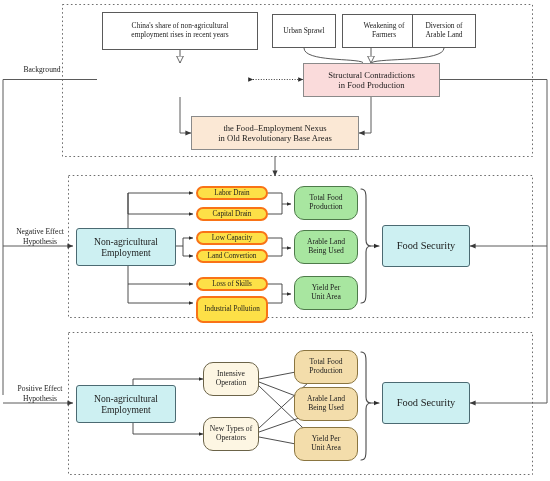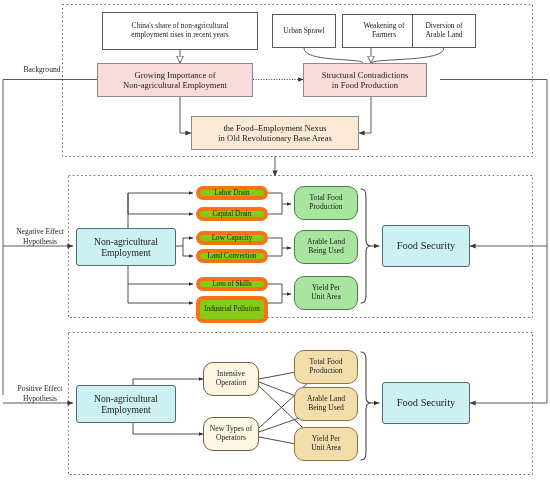--- a/index.html
+++ b/index.html
@@ -52,22 +52,22 @@
   }
   
   .blue {
     border: 1.1px solid #4b6a72;
     background: #cdf0f2;
     border-radius: 3px;
     font-size: 9.6px;
   }
   
   .greenpill {
-    border: 4px solid #f97316;
-    background: #84cc16;
+    border: 2px solid #f97316;
+    background: #fde047;
     border-radius: 7px;
     font-size: 7.2px;
   }
   
   .greenbox {
     border: 1.1px solid #4e7a4a;
     background: #a8e6a0;
     border-radius: 10px;
     font-size: 7.6px;
   }
@@ -198,24 +198,22 @@
 
   <div class="node rect" style="left:102px; top:12px; width:156px; height:38px;">China's share of non-agricultural
 employment rises in recent years</div>
 
   <div class="node rect" style="left:272px; top:14px; width:64px; height:34px;">Urban Sprawl</div>
   <div class="node rect" style="left:342px; top:14px; width:84px; height:34px;">Weakening of
 Farmers</div>
   <div class="node rect" style="left:412px; top:14px; width:64px; height:34px;">Diversion of
 Arable Land</div>
 
-  <div class="node pink" style="left:97px; top:63px; width:156px; height:34px;">Growing Importance of
-Non-agricultural Employment</div>
-
-  <div class="node pink" style="left:303px; top:63px; width:124px; height:34px;">Structural Contradictions
+
+  <div class="node pink" style="left:303px; top:63px; width:137px; height:34px;">Structural Contradictions
 in Food Production</div>
 
   <div class="node peach" style="left:191px; top:116px; width:168px; height:34px;">the Food–Employment Nexus
 in Old Revolutionary Base Areas</div>
 
   <div class="node blue" style="left:76px; top:228px; width:100px; height:38px;">Non-agricultural
 Employment</div>
 
   <div class="node greenpill" style="left:196px; top:186px; width:72px; height:14px;">Labor Drain</div>
   <div class="node greenpill" style="left:196px; top:207px; width:72px; height:14px;">Capital Drain</div>

